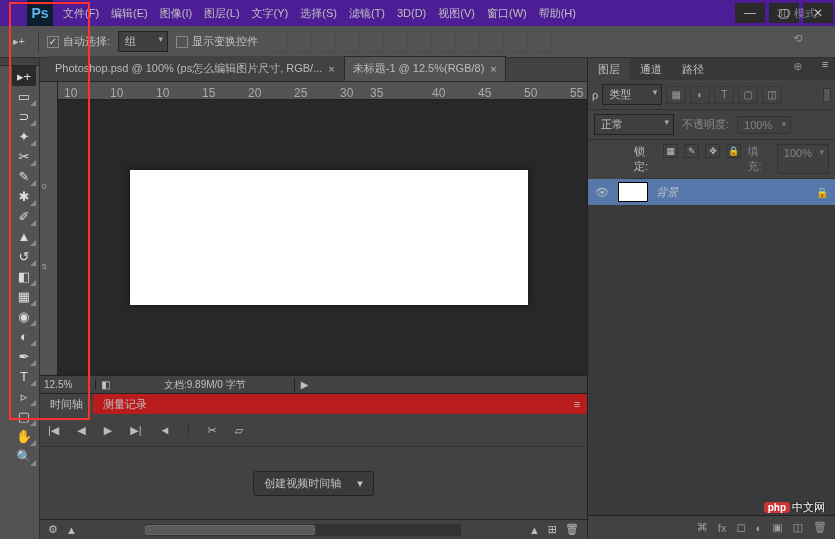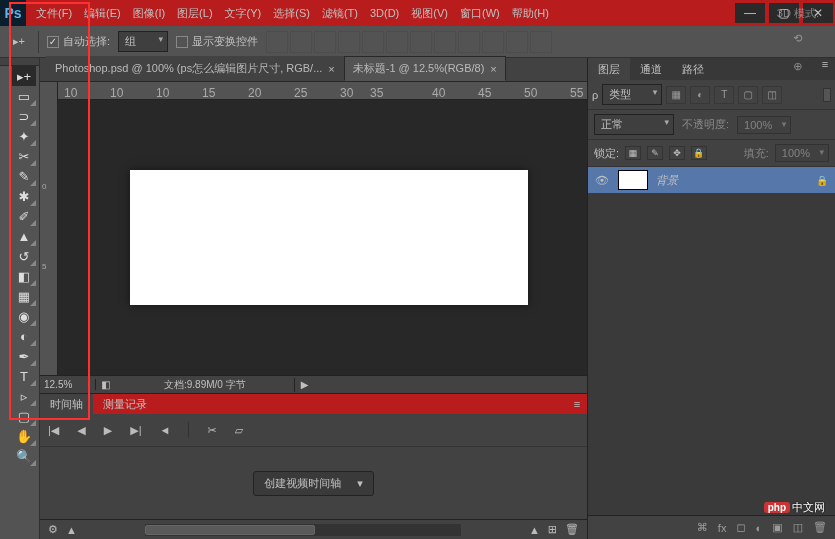--- a/index.html
+++ b/index.html
@@ -1,19 +1,19 @@
 <!DOCTYPE html>
 <html><head>
   <meta charset="utf-8">
   <style>
     * { margin: 0; padding: 0; box-sizing: border-box; font-family: "Microsoft YaHei", sans-serif; }
     body { background: #535353; width: 835px; height: 539px; overflow: hidden; color: #c0c0c0; font-size: 11px; user-select: none; }
     
     
-    .titlebar { height: 26px; background: #b91c1c; display: flex; align-items: center; }
+    .titlebar { height: 26px; background: #4c1d95; display: flex; align-items: center; padding-left: 27px; }
     .ps-logo { width: 26px; height: 26px; background: #0a1e2e; color: #5fb3e8; display: flex; align-items: center; justify-content: center; font-weight: bold; font-size: 14px; }
     .menubar { display: flex; flex: 1; padding-left: 4px; }
     .menu-item { padding: 0 6px; line-height: 26px; cursor: pointer; }
     .window-controls { display: flex; }
     .win-btn { width: 30px; height: 20px; background: #2a2a2a; margin: 0 2px; display: flex; align-items: center; justify-content: center; cursor: pointer; font-size: 12px; }
     
     
     .optionsbar { height: 32px; background: #535353; border-bottom: 1px solid #303030; display: flex; align-items: center; padding: 0 8px; gap: 8px; }
     .opt-icon { width: 22px; height: 22px; display: flex; align-items: center; justify-content: center; cursor: pointer; }
     .checkbox { width: 12px; height: 12px; border: 1px solid #888; display: inline-block; margin-right: 4px; }
@@ -75,21 +75,21 @@
     .panel-tabs { display: flex; height: 22px; background: #383838; }
     .panel-tab { padding: 4px 10px; cursor: pointer; }
     .panel-tab.active { background: #424242; }
     .panel-menu { margin-left: auto; width: 20px; text-align: center; cursor: pointer; }
     .layer-filter { display: flex; align-items: center; padding: 4px; gap: 4px; border-bottom: 1px solid #333; }
     .filter-icon { width: 20px; height: 18px; border: 1px solid #333; display: flex; align-items: center; justify-content: center; cursor: pointer; opacity: 0.7; font-size: 10px; }
     .filter-switch { margin-left: auto; width: 8px; height: 14px; background: #555; border: 1px solid #333; cursor: pointer; }
     .layer-mode { display: flex; align-items: center; padding: 4px 6px; gap: 8px; border-bottom: 1px solid #333; }
     .layer-mode .dropdown { min-width: 80px; }
     .opacity-label { color: #888; }
-    .layer-lock { display: flex; align-items: center; padding: 4px 6px; gap: 6px; border-bottom: 1px solid #333; }
+    .layer-lock { display: flex; padding: 4px 6px; gap: 6px; border-bottom: 1px solid #333; margin-left: 40px; }
     .lock-icon { width: 16px; height: 14px; border: 1px solid #333; display: flex; align-items: center; justify-content: center; cursor: pointer; font-size: 9px; }
     .layer-list { flex: 1; background: #3a3a3a; }
     .layer-row { display: flex; align-items: center; height: 26px; background: #5577aa; padding: 0 6px; gap: 8px; }
     .eye-icon { width: 16px; text-align: center; cursor: pointer; }
     .layer-thumb { width: 30px; height: 20px; background: #fff; border: 1px solid #000; }
     .layer-name { font-style: italic; flex: 1; }
     .lock-ind { font-size: 10px; }
     .layer-footer { height: 24px; background: #424242; border-top: 1px solid #222; display: flex; align-items: center; justify-content: flex-end; gap: 10px; padding: 0 8px; }
     .lf-icon { cursor: pointer; opacity: 0.7; font-size: 11px; }
     

